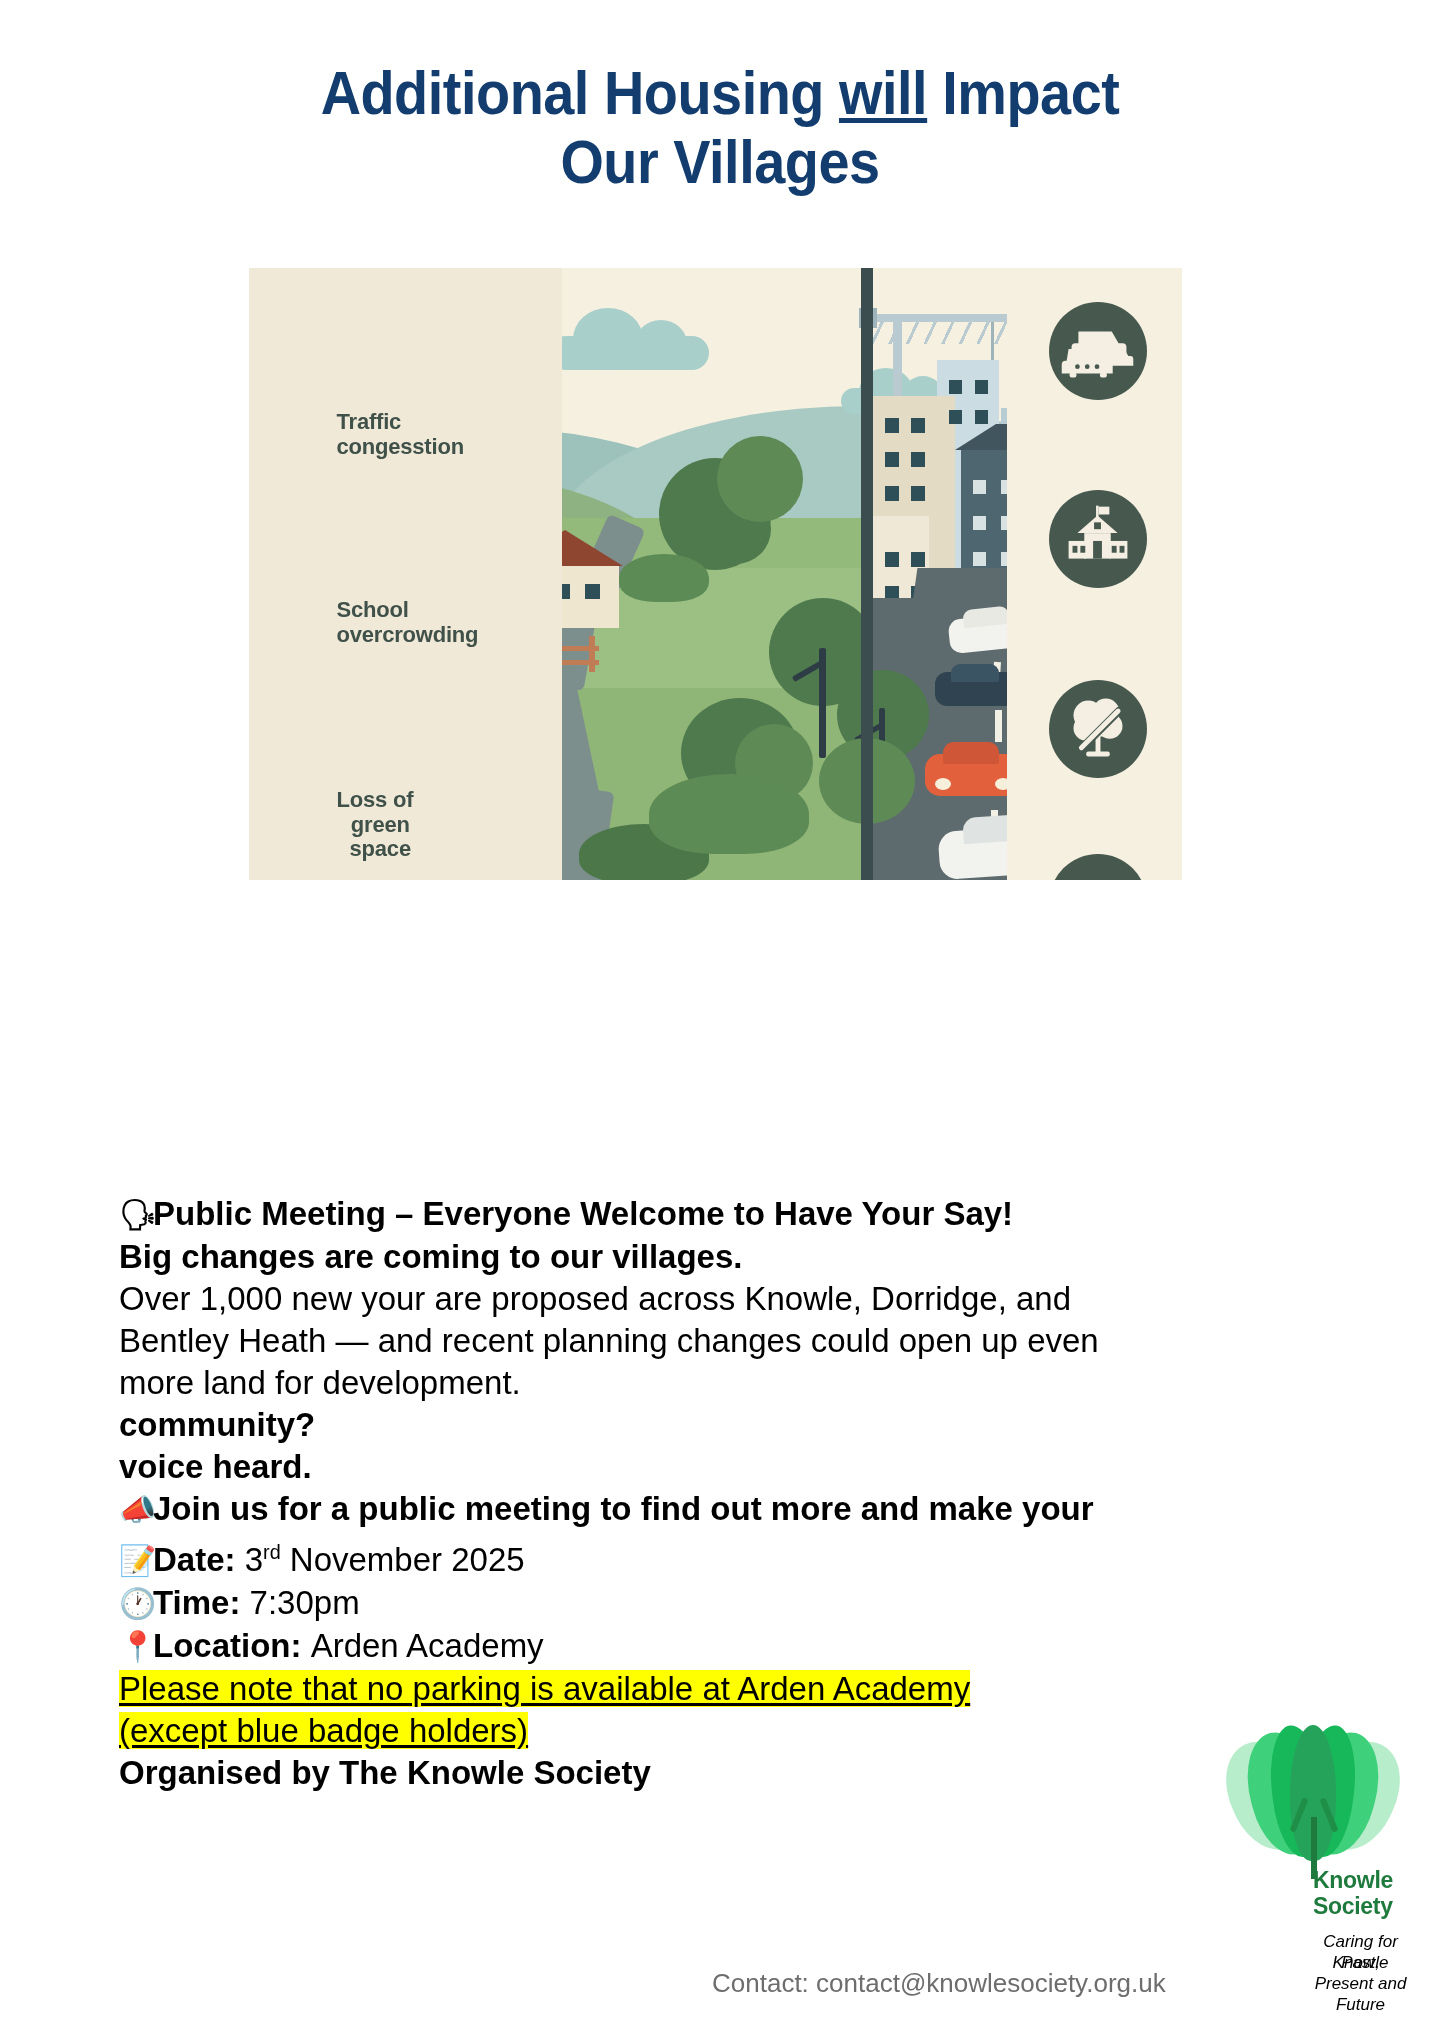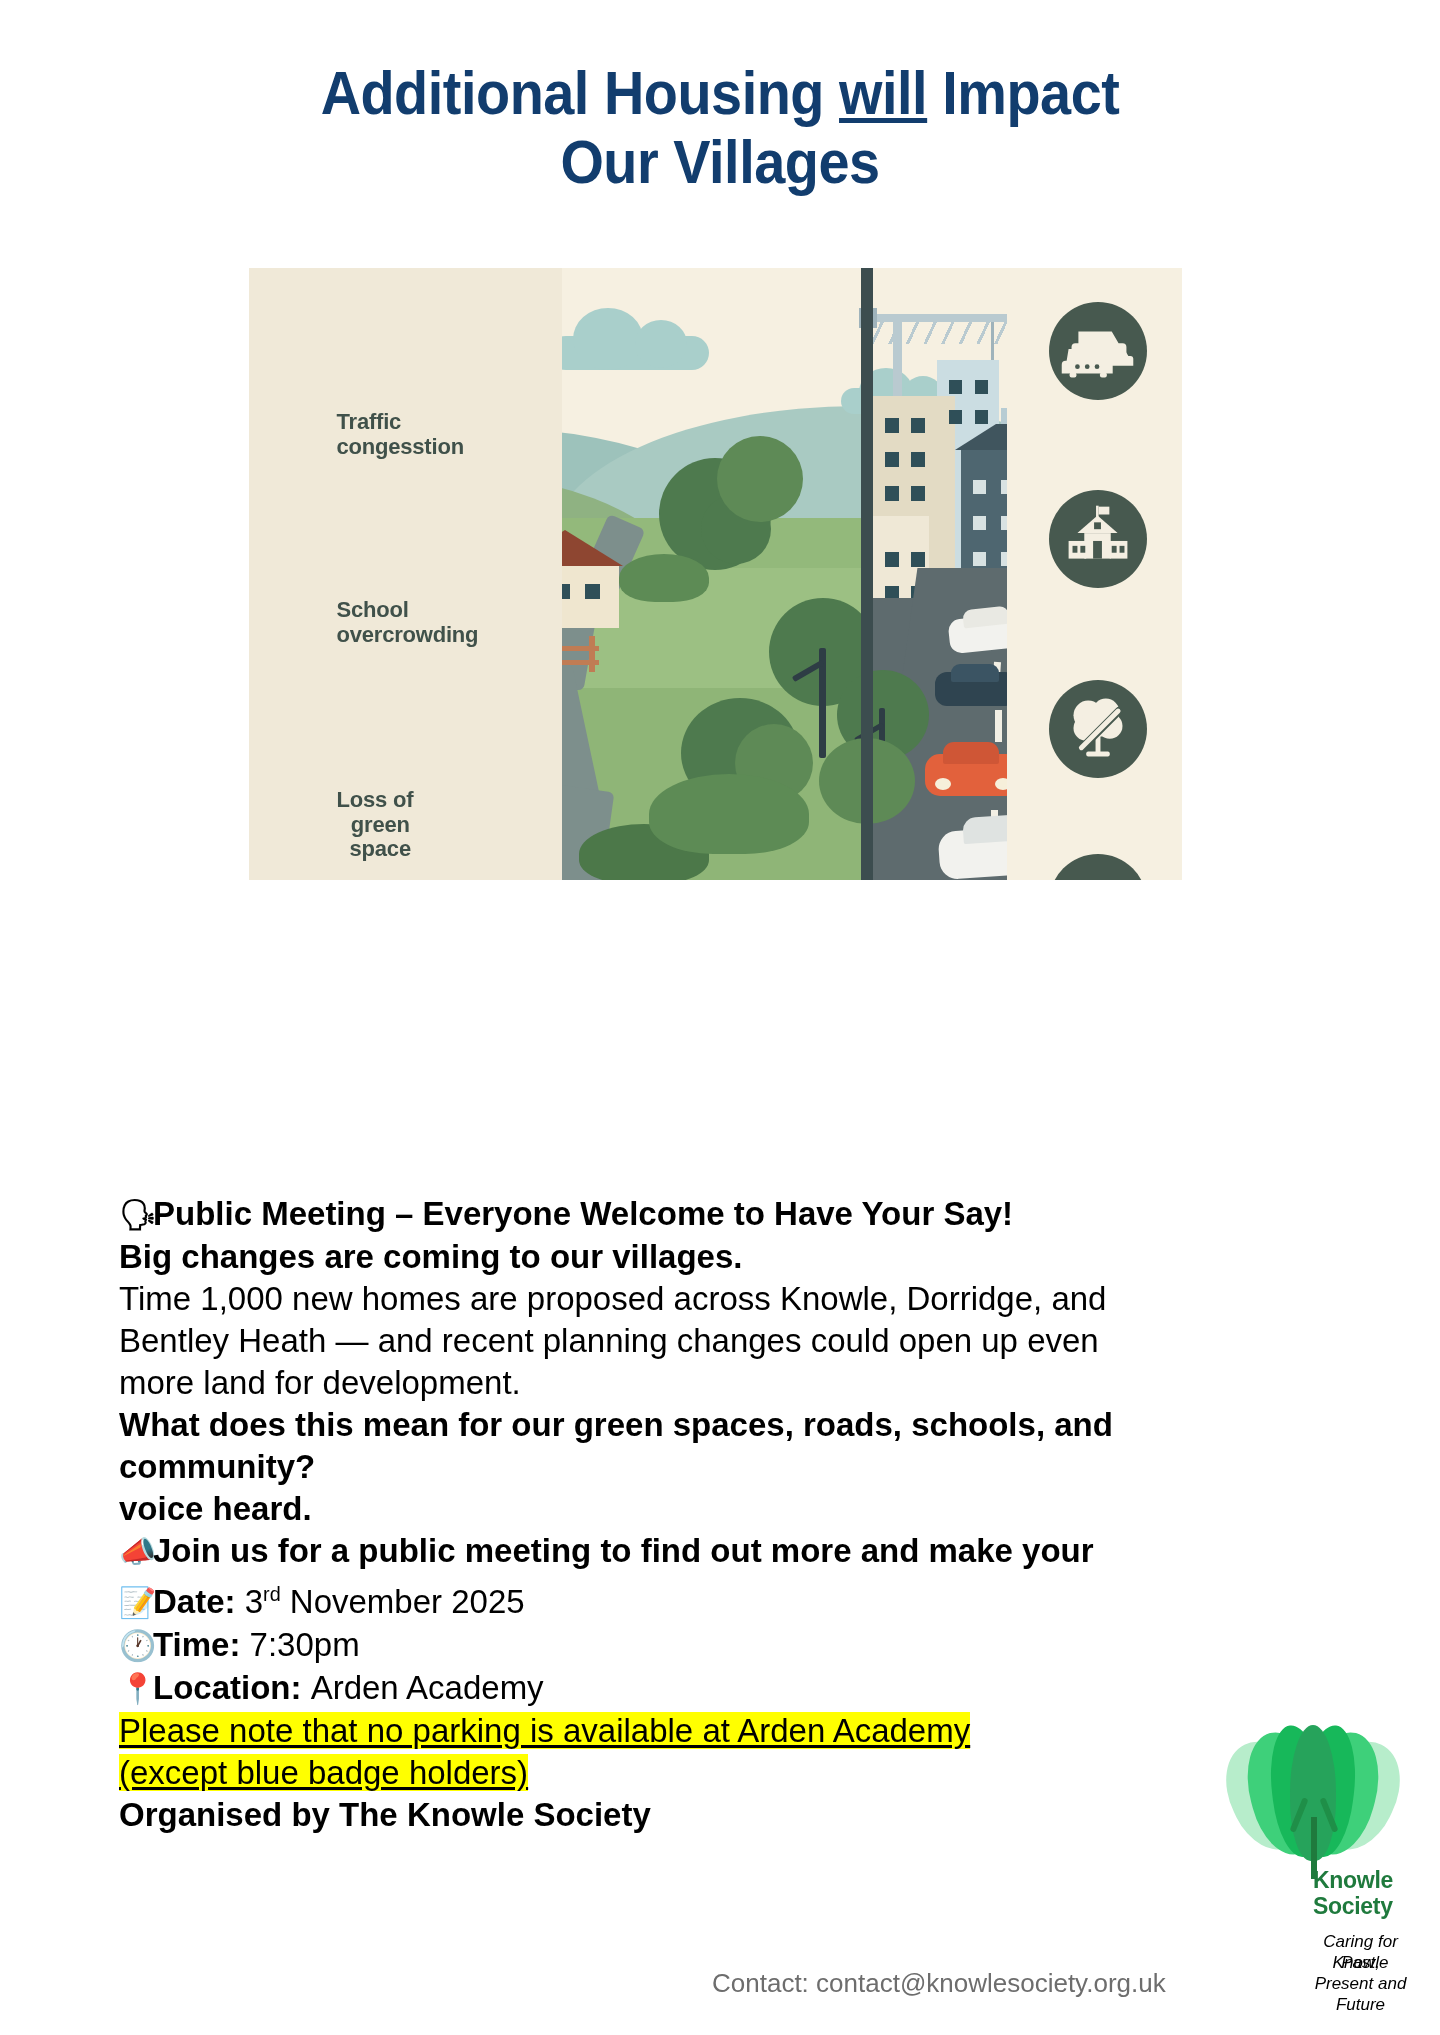--- a/index.html
+++ b/index.html
@@ -394,24 +394,23 @@
         </g>
       </svg>
     </div>
   </div>
 
   <div class="body">
     <div class="ln b">
       <span class="emoji">🗣</span><span>Public Meeting – Everyone Welcome to Have Your Say!</span>
     </div>
     <div class="ln b">Big changes are coming to our villages.</div>
-    <div class="ln reg">Time 1,000 new homes are proposed across Knowle, Dorridge, and</div>
+    <div class="ln reg">Over 1,000 new your are proposed across Knowle, Dorridge, and</div>
     <div class="ln reg">Bentley Heath — and recent planning changes could open up even</div>
     <div class="ln reg">more land for development.</div>
-    <div class="ln b">What does this mean for our green spaces, roads, schools, and</div>
     <div class="ln b">community?</div>
     <div class="ln b">voice heard.</div>
     <div class="ln b">
       <span class="emoji">📣</span><span>Join us for a public meeting to find out more and make your</span>
     </div>
 
     <div class="ln">
       <span class="emoji">📝</span><span class="b">Date:</span><span class="reg">&nbsp;</span><span class="reg">3</span><sup class="reg">rd</sup><span class="reg"> November 2025</span>
     </div>
     <div class="ln">

